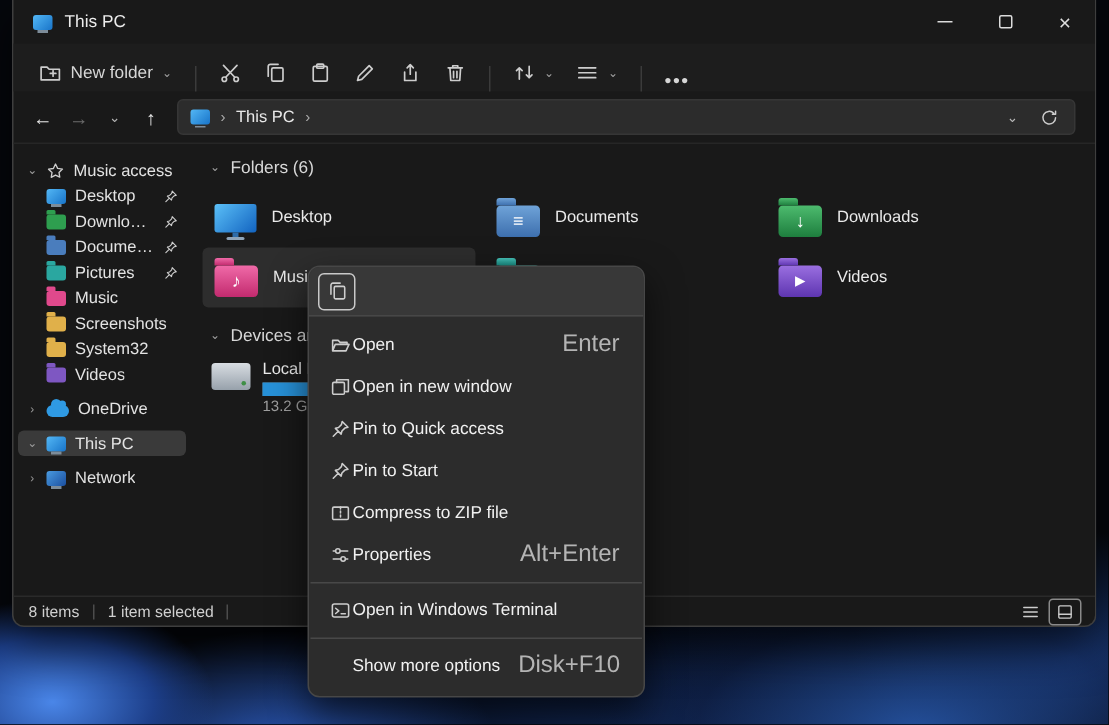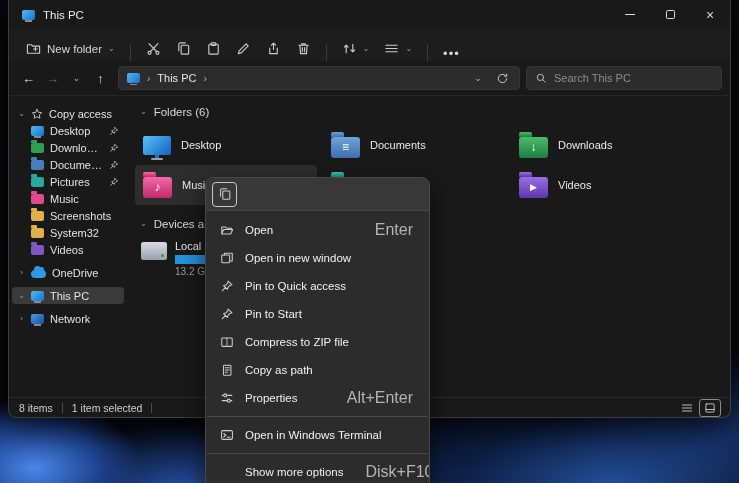--- a/index.html
+++ b/index.html
@@ -101,21 +101,21 @@
   .st-sep{width:1px;height:10px;background:#4c4c4c}
   .st-right{margin-left:auto;display:flex;gap:3px;align-items:center}
   .st-btn{width:20px;height:16px;display:flex;align-items:center;justify-content:center;background:none;border:none}
   .st-btn.active{outline:1px solid #8a8a8a;border-radius:2px}
 
   
   .context-menu{position:absolute;left:205px;top:177px;width:225px;background:#2c2c2c;border:1px solid #474747;border-radius:8px;box-shadow:0 10px 24px rgba(0,0,0,.6);z-index:20;overflow:hidden}
   .menu-toolbar{height:33px;display:flex;align-items:center;padding:0 6px;background:#383838;border-bottom:1px solid #474747}
   .mt-btn{width:25px;height:25px;display:flex;align-items:center;justify-content:center;background:transparent;border:1.5px solid #c9c9c9;border-radius:4px}
   .menu-items{padding:5px 0 6px}
-  .menu-item{display:flex;align-items:center;height:28px;padding:0 16px 0 13px;gap:10px;font-size:11.5px;color:#f1f1f1;cursor:pointer}
+  .menu-item{display:flex;align-items:center;height:28px;padding:0 16px 0 13px;font-size:11.5px;color:#f1f1f1;cursor:pointer}
   .mi-icon{width:16px;flex:0 0 auto;display:flex;justify-content:center}
   .mi-label{white-space:nowrap}
   .mi-shortcut{margin-left:auto;font-size:16px;color:#b4b4b4;padding-left:12px;white-space:nowrap}
   .menu-sep{height:1px;background:#484848;margin:4px 1px}
 </style>
 </head>
 <body>
 
 <div class="desktop">
 
@@ -211,38 +211,31 @@
         <span class="crumb-sep">›</span>
         <div class="ab-right">
           <button class="abtn">⌄</button>
           <button class="abtn">
               <svg class="ic" width="13" height="13" viewBox="0 0 16 16">
                 <path d="M13.2 8a5.2 5.2 0 1 1-1.5-3.7M13.2 2.6v2.6h-2.6"></path>
               </svg>
             </button>
         </div>
       </div>
-      <div class="searchbox">
-        <svg class="ic" width="12" height="12" viewBox="0 0 16 16">
-            <circle cx="7.2" cy="7.2" r="4.2"></circle>
-            <path d="M10.4 10.4l3.2 3.2"></path>
-          </svg>
-        <input type="text" value="" placeholder="Search This PC" style="">
-      </div>
     </div>
 
     <div class="wbody">
 
       <div class="sidebar">
         <div class="sb-item">
           <span class="sb-chevron">⌄</span>
           <svg class="ic" width="12" height="12" viewBox="0 0 16 16">
               <path d="M8 1.8l1.9 3.9 4.3.6-3.1 3 .7 4.2L8 11.6l-3.8 2 .7-4.2-3.1-3 4.3-.6z"></path>
             </svg>
-          <span class="sb-label">Copy access</span>
+          <span class="sb-label">Music access</span>
         </div>
         <div class="sb-item child">
           <span class="smon"></span>
           <span class="sb-label">Desktop</span>
           <span class="sb-pin">
               <svg class="ic" width="10" height="10" viewBox="0 0 16 16">
                 <path d="M9.3 2.3l4.4 4.4-2.4.6-2.2 2.2-.6 2.4-4.4-4.4 2.4-.6 2.2-2.2zM6.3 9.7L2.5 13.5"></path>
               </svg>
             </span>
         </div>
@@ -438,30 +431,20 @@
               <rect x="2" y="3.5" width="12" height="9.5" rx="1"></rect>
               <path d="M8 3.5V5M8 6.5V8M8 9.5V11"></path>
             </svg>
           </span>
         <span class="mi-label">Compress to ZIP file</span>
         <span class="mi-shortcut"></span>
       </div>
       <div class="menu-item">
         <span class="mi-icon">
             <svg class="ic" width="14" height="14" viewBox="0 0 16 16">
-              <rect x="4" y="2.5" width="8.5" height="11.5" rx="1"></rect>
-              <path d="M6 5.5h4.5M6 8h4.5M6 10.5h2.5"></path>
-            </svg>
-          </span>
-        <span class="mi-label">Copy as path</span>
-        <span class="mi-shortcut"></span>
-      </div>
-      <div class="menu-item">
-        <span class="mi-icon">
-            <svg class="ic" width="14" height="14" viewBox="0 0 16 16">
               <path d="M2.5 5h11M2.5 11h11"></path>
               <circle cx="6" cy="5" r="1.7" fill="#2c2c2c"></circle>
               <circle cx="10" cy="11" r="1.7" fill="#2c2c2c"></circle>
             </svg>
           </span>
         <span class="mi-label">Properties</span>
         <span class="mi-shortcut">Alt+Enter</span>
       </div>
       <div class="menu-sep"></div>
       <div class="menu-item">

